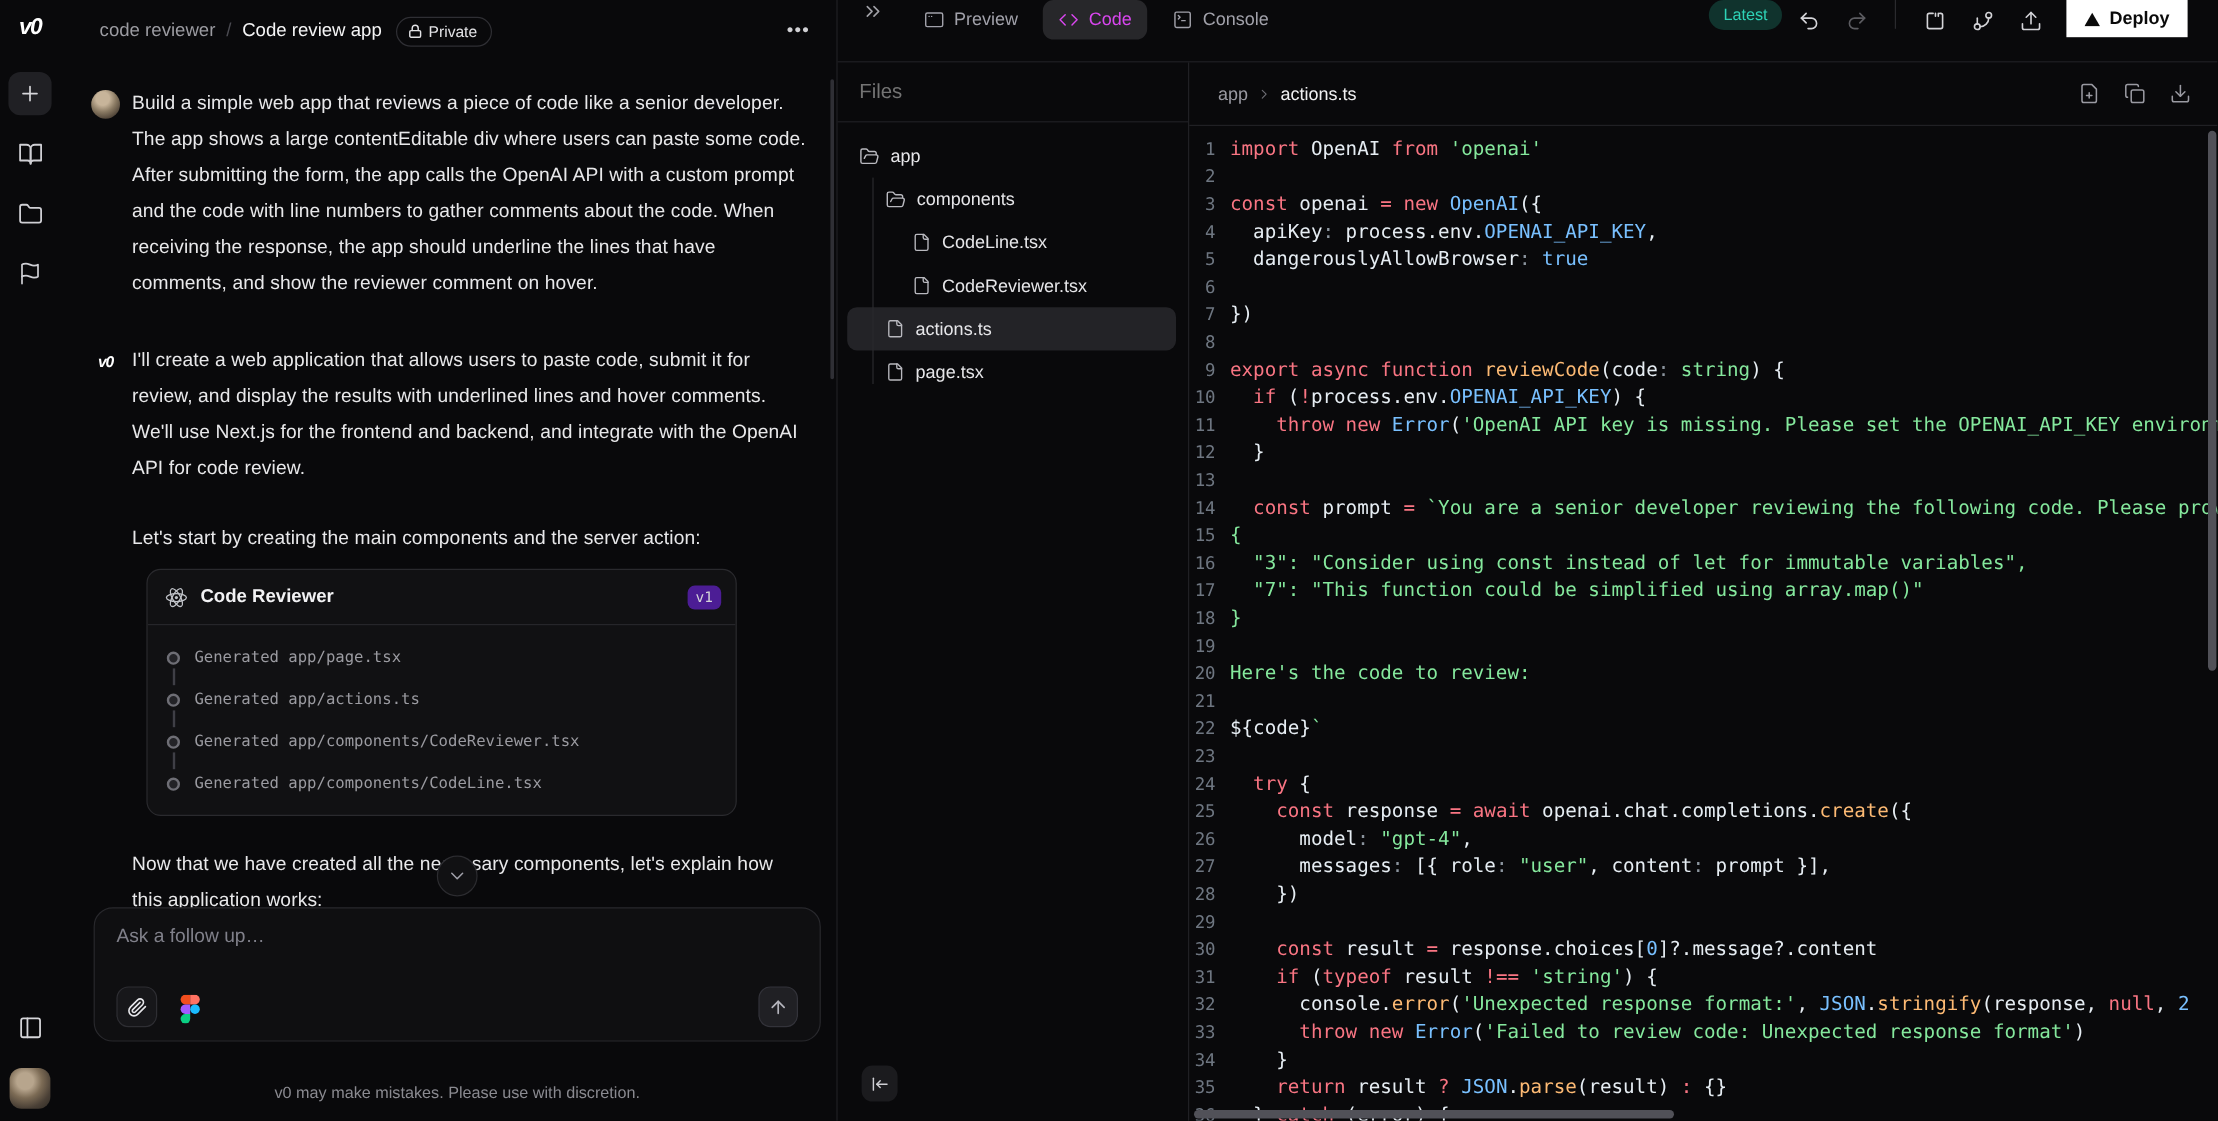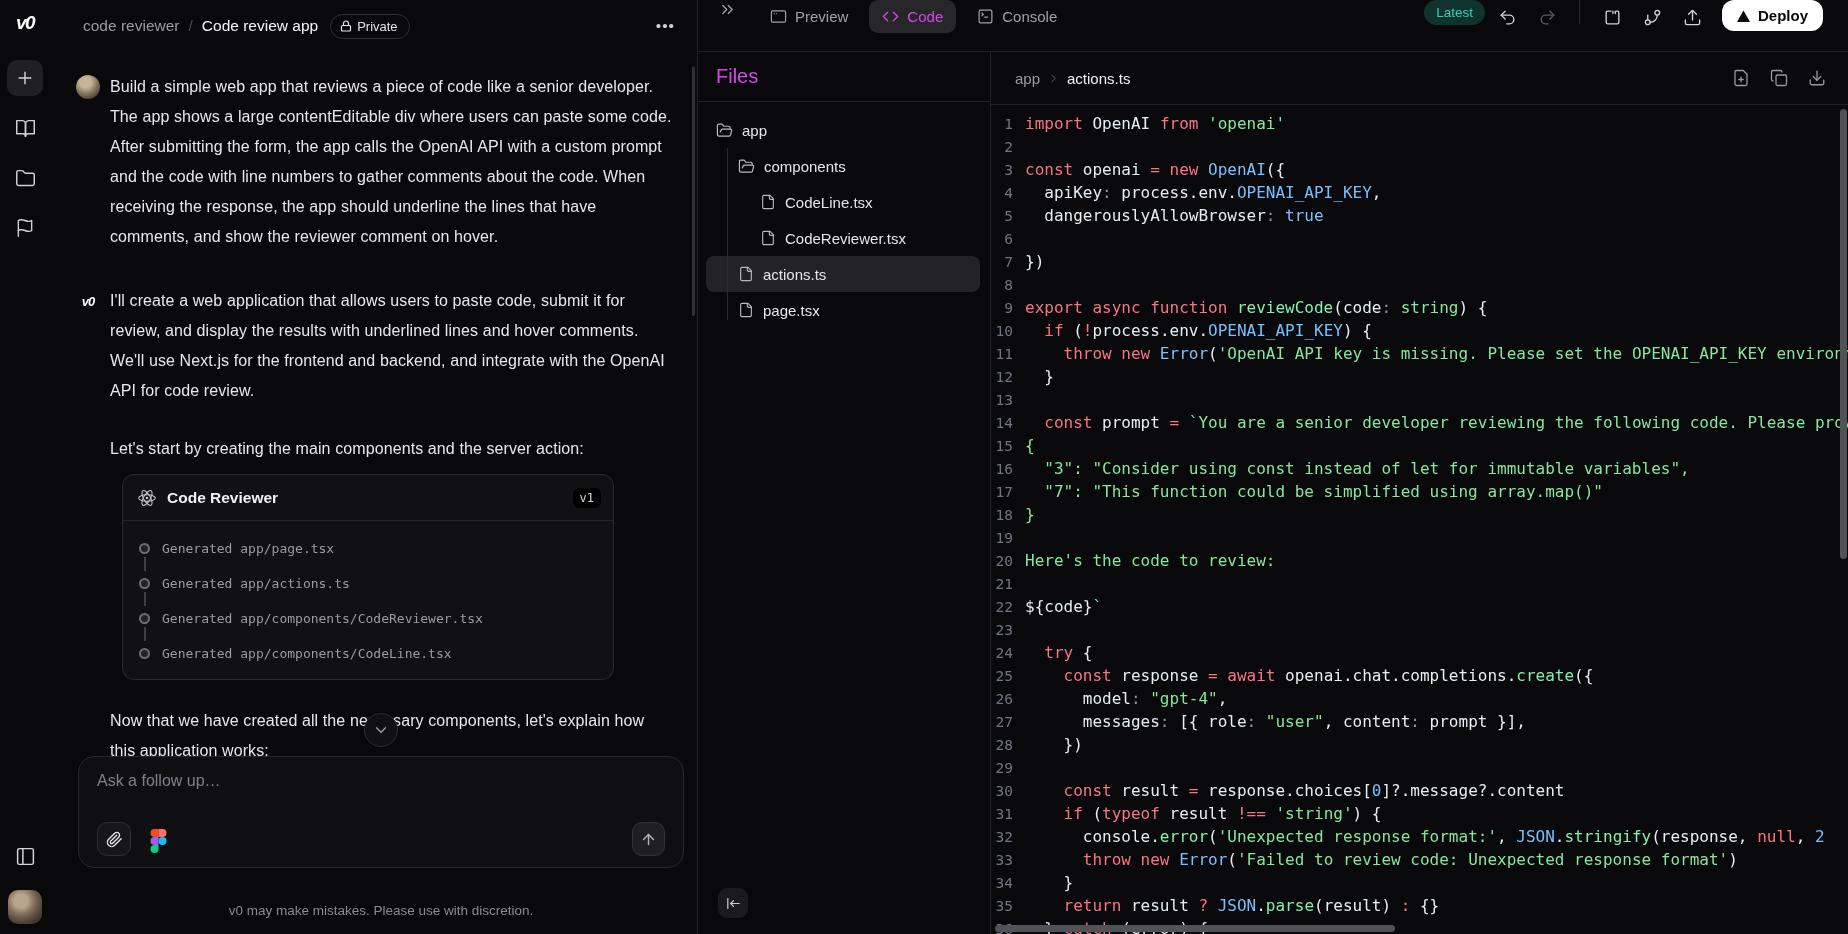--- a/index.html
+++ b/index.html
@@ -32,21 +32,21 @@
 .user-photo{background:radial-gradient(circle at 40% 30%,#c7b49a 0 25%,#8a7a63 50%,#55493c 75%,#35302a 100%)}
 .v0-badge{font-weight:800;font-size:13px;font-style:italic;color:#fff;display:flex;align-items:center;justify-content:center;letter-spacing:-1px}
 .msg p{font-size:16px;line-height:30px;color:#e8e8ea;width:562px;letter-spacing:.1px}
 .m2{margin-top:34px}
 .p2{margin-top:28px}
 
 
 .card{margin:10px 0 0 12px;width:492px;background:#111113;border:1px solid #2a2a2e;border-radius:12px;overflow:hidden}
 .card-head{height:46px;display:flex;align-items:center;gap:10px;padding:0 12px 0 14px;border-bottom:1px solid #26262a}
 .card-title{font-size:15.5px;font-weight:700;color:#f2f2f4;flex:1}
-.vbadge{font-family:"DejaVu Sans Mono",monospace;font-size:12px;color:#d4d4d8;background:#000000;border-radius:6px;padding:3px 7px}
+.vbadge{font-family:"DejaVu Sans Mono",monospace;font-size:12px;color:#d4d4d8;background:#4c1d95;border-radius:6px;padding:3px 7px}
 .card-tasks{padding:10px 0 8px}
 .task{position:relative;height:35px;display:flex;align-items:center;padding-left:16px;gap:12px}
 .task .dot{width:11px;height:11px;border-radius:50%;border:2.5px solid #6e6e75;background:#232327;flex:none}
 .task:not(:last-child) .dot::after{content:"";position:absolute;left:21px;top:26px;width:1.5px;height:14px;background:#3f3f46}
 .task span{font-family:"DejaVu Sans Mono",monospace;font-size:13px;color:#9b9ba1}
 .outro{margin-top:26px}
 
 .chat-thumb{position:absolute;left:642px;top:66px;width:3px;height:250px;border-radius:2px;background:#2f2f35;cursor:pointer}
 .scroll-down{position:absolute;left:314px;top:713px;width:34px;height:34px;border-radius:50%;background:#111113;border:1px solid #2c2c30;display:flex;align-items:center;justify-content:center;color:#a1a1aa;cursor:pointer;z-index:6}
 
@@ -62,43 +62,43 @@
 .ws-topbar{height:52px;display:flex;align-items:flex-start;padding:0 25px 0 20px;border-bottom:1px solid #202024}
 .expand-btn{color:#a0a0a6;cursor:pointer;margin-right:20px}
 .tab{display:flex;align-items:center;gap:8px;color:#a1a1aa;font-size:15px;padding:8px 13px;border-radius:9px;cursor:pointer}
 .tab+.tab{margin-left:8px}
 .tab.active{background:#27272a;color:#d946ef;font-weight:500}
 .ws-topbar .sp{flex:1}
 .latest{background:#10332d;color:#2ed3b7;font-size:13.5px;padding:5px 12px;border-radius:999px;cursor:pointer}
 .tool-btn{width:34px;height:34px;display:flex;align-items:center;justify-content:center;color:#d4d4d8;cursor:pointer;margin-left:6px}
 .tool-btn.dim{color:#5b5b60}
 .vdiv{width:1px;height:24px;background:#2a2a2e;margin:0 10px 0 14px}
-.deploy{margin-left:12px;display:flex;align-items:center;gap:8px;background:#fff;color:#0a0a0a;font-size:15px;font-weight:600;padding:7px 15px;border-radius:12px;cursor:pointer}
+.deploy{margin-left:12px;display:flex;align-items:center;gap:8px;background:#fff;color:#0a0a0a;font-size:15px;font-weight:600;padding:7px 15px;border-radius:0;cursor:pointer}
 
 .ws-main{position:absolute;top:52px;left:0;right:0;bottom:0;display:flex}
 .files-panel{width:293px;border-right:1px solid #202024;position:relative;flex:none}
-.files-header{height:50px;display:flex;align-items:center;padding-left:18px;font-size:20px;color:#d946ef;border-bottom:1px solid #202024}
+.files-header{height:50px;display:flex;align-items:center;padding-left:18px;font-size:17px;color:#737373;border-bottom:1px solid #202024}
 .tree{padding-top:10px}
 .tree-row{height:36px;display:flex;align-items:center;gap:9px;margin:0 10px 0 8px;border-radius:8px;color:#e6e6e9;font-size:15px;cursor:pointer}
 .tree-row.selected{background:#232327}
 .tree-row svg{flex:none;color:#b9b9bf}
 .guide{position:absolute;left:29px;top:96px;height:172px;width:1px;background:#2a2a2e}
 .collapse-btn{position:absolute;left:20px;bottom:16px;width:30px;height:30px;border-radius:9px;background:#1b1b1e;display:flex;align-items:center;justify-content:center;color:#cfcfd4;cursor:pointer}
 
 .editor{flex:1;position:relative;min-width:0}
 .editor-header{height:53px;border-bottom:1px solid #202024;display:flex;align-items:center;padding:0 16px 0 24px;font-size:15px}
 .eh-dir{color:#9a9aa2}
 .eh-chev{color:#6e6e75;margin:0 7px}
 .eh-file{color:#f0f0f2}
 .eh-sp{flex:1}
 .eh-btn{width:30px;height:30px;display:flex;align-items:center;justify-content:center;color:#9a9aa2;cursor:pointer;margin-left:8px}
 .code{position:absolute;top:53px;left:0;right:0;bottom:0;overflow:hidden;padding-top:7px;font-family:"DejaVu Sans Mono",monospace}
 .code-line{height:23px;line-height:23px;white-space:pre;font-size:16px}
 .gutter{display:inline-block;width:22px;text-align:right;margin-right:12px;color:#6e7681;font-size:14.5px}
-.tok-k{color:#f97583}.tok-s{color:#85e89d}.tok-b{color:#79c0ff}.tok-f{color:#86efac}.tok-w{color:#e6edf3}.tok-p{color:#8b949e}
+.tok-k{color:#f97583}.tok-s{color:#85e89d}.tok-b{color:#79c0ff}.tok-f{color:#fdba74}.tok-w{color:#e6edf3}.tok-p{color:#8b949e}
 .vscroll{position:absolute;right:1px;top:57px;width:7px;height:450px;border-radius:4px;background:#515158;cursor:pointer}
 .hscroll{position:absolute;left:4px;bottom:2px;height:7px;width:400px;border-radius:4px;background:#515158;cursor:pointer}
 </style>
 </head>
 <body>
 
 <div class="rail">
   <div class="logo">v0</div>
   <div class="rail-btn plus">
     <span>

